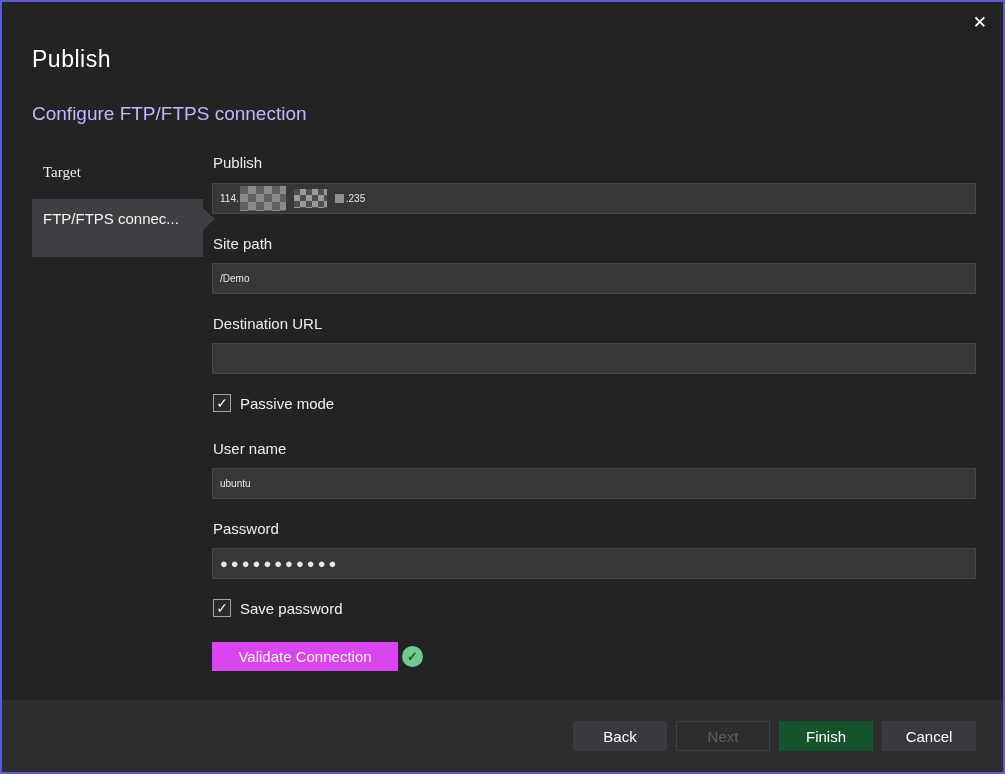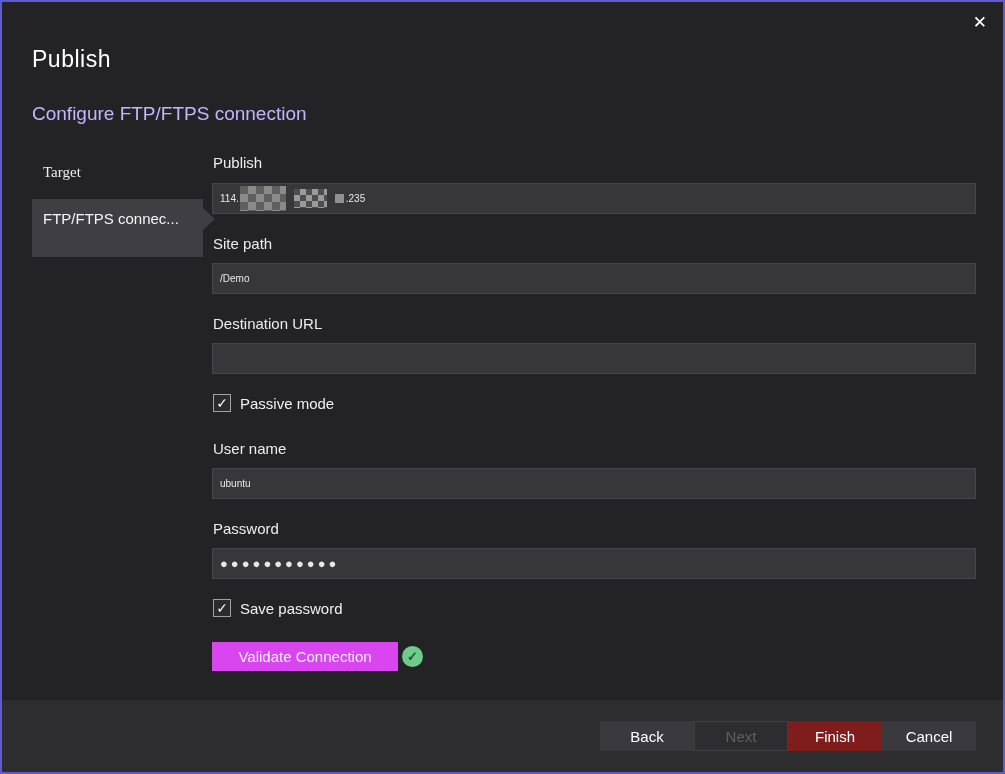--- a/index.html
+++ b/index.html
@@ -114,30 +114,30 @@
     font-size:13px; font-weight:bold;
   }
 
   
   .footer {
     position:absolute; left:0; right:0; bottom:0; top:698px;
     background:#2D2D30;
   }
   .footer-buttons {
     position:absolute; top:21px; right:27px;
-    display:flex; 
+    display:flex; gap:9px;
   }
   .fbtn {
     width:94px; height:30px; font-size:15px;
     border:none; cursor:pointer;
     font-family:"Liberation Sans", sans-serif;
   }
   .btn-normal { background:#3A3A3E; color:#FFFFFF; }
   .btn-disabled { background:#2D2D30; border:1px solid #404044; color:#5F5F5F; cursor:default; }
-  .btn-primary { background:#7f1d1d; color:#FFFFFF;text-align:center; }
+  .btn-primary { background:#14532d; color:#FFFFFF;text-align:center; }
 </style>
 </head>
 <body>
 
 <div class="dialog">
 
   <button class="close-btn">✕</button>
 
   <div class="title">Publish</div>
   <div class="subtitle">Configure FTP/FTPS connection</div>

